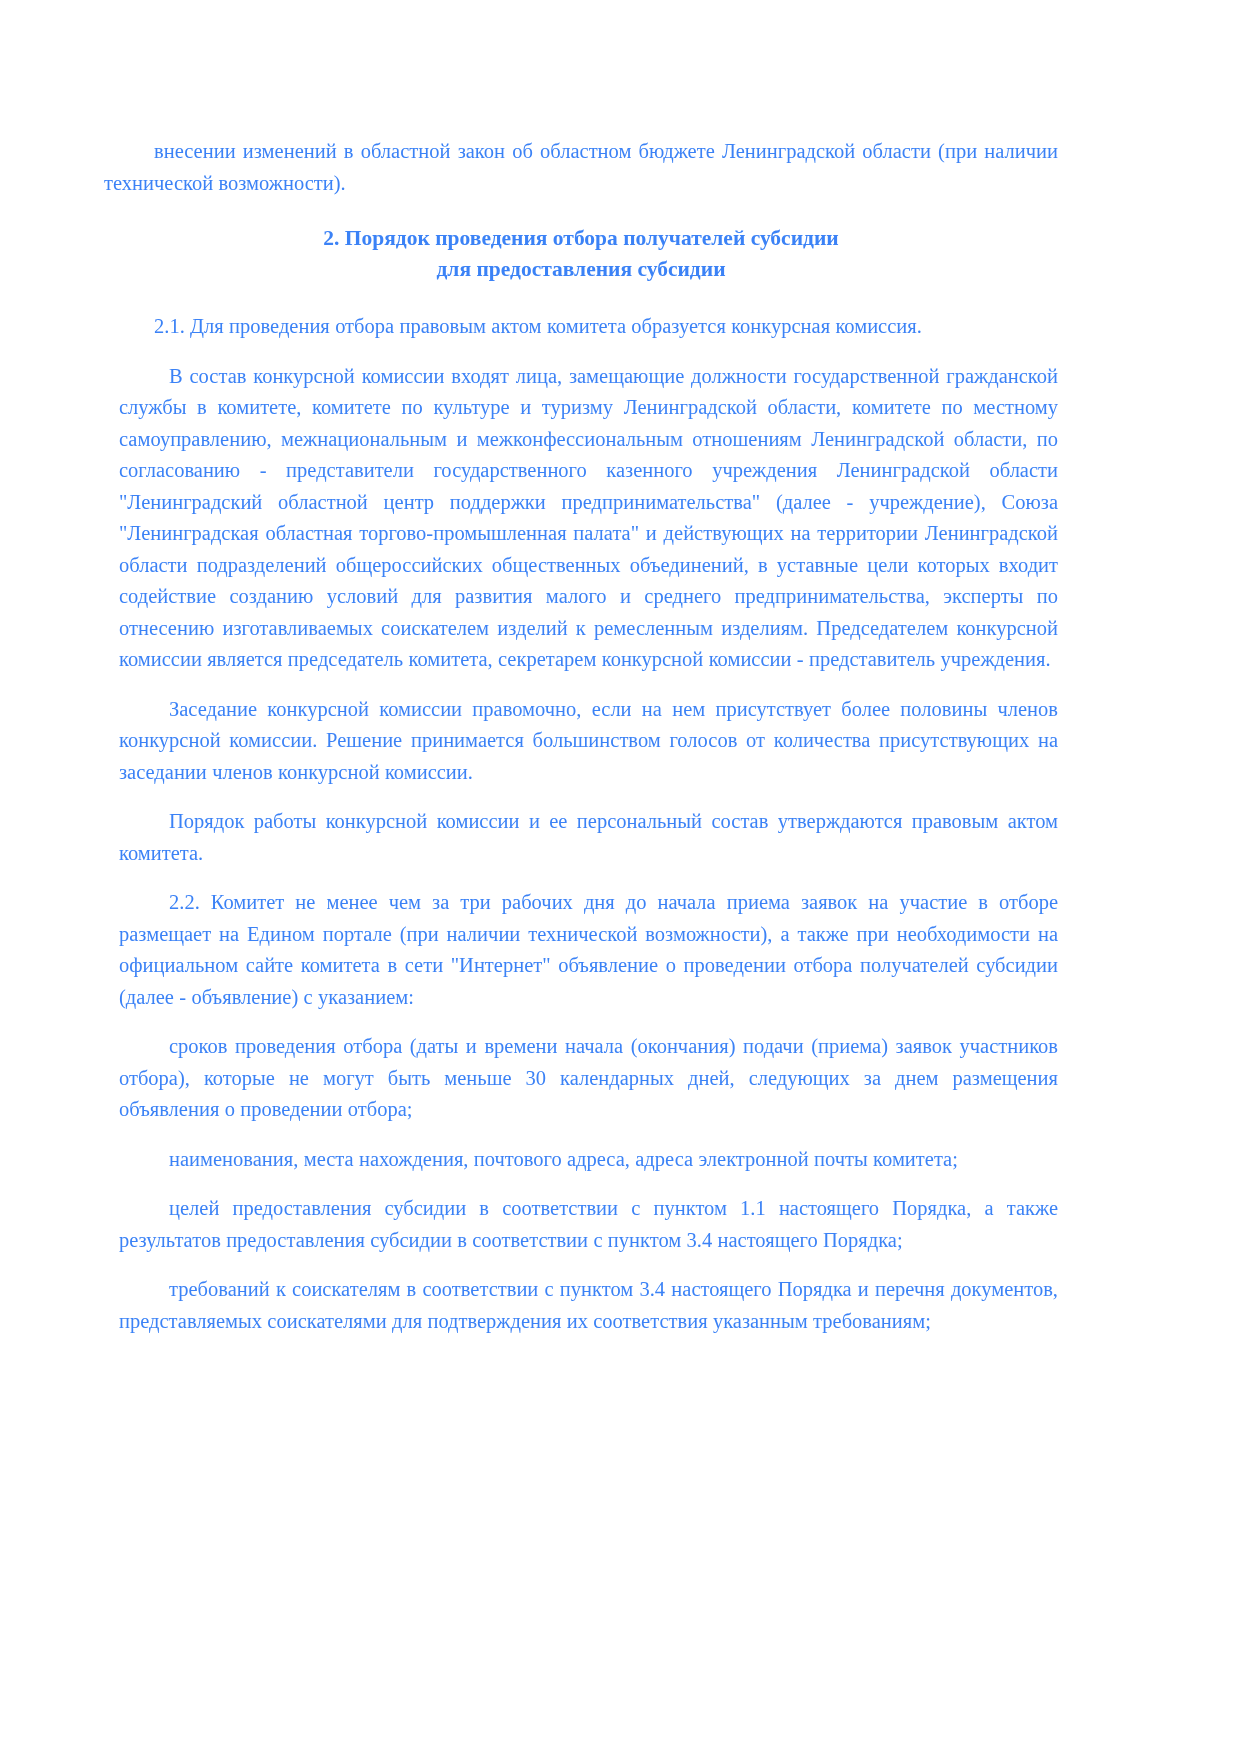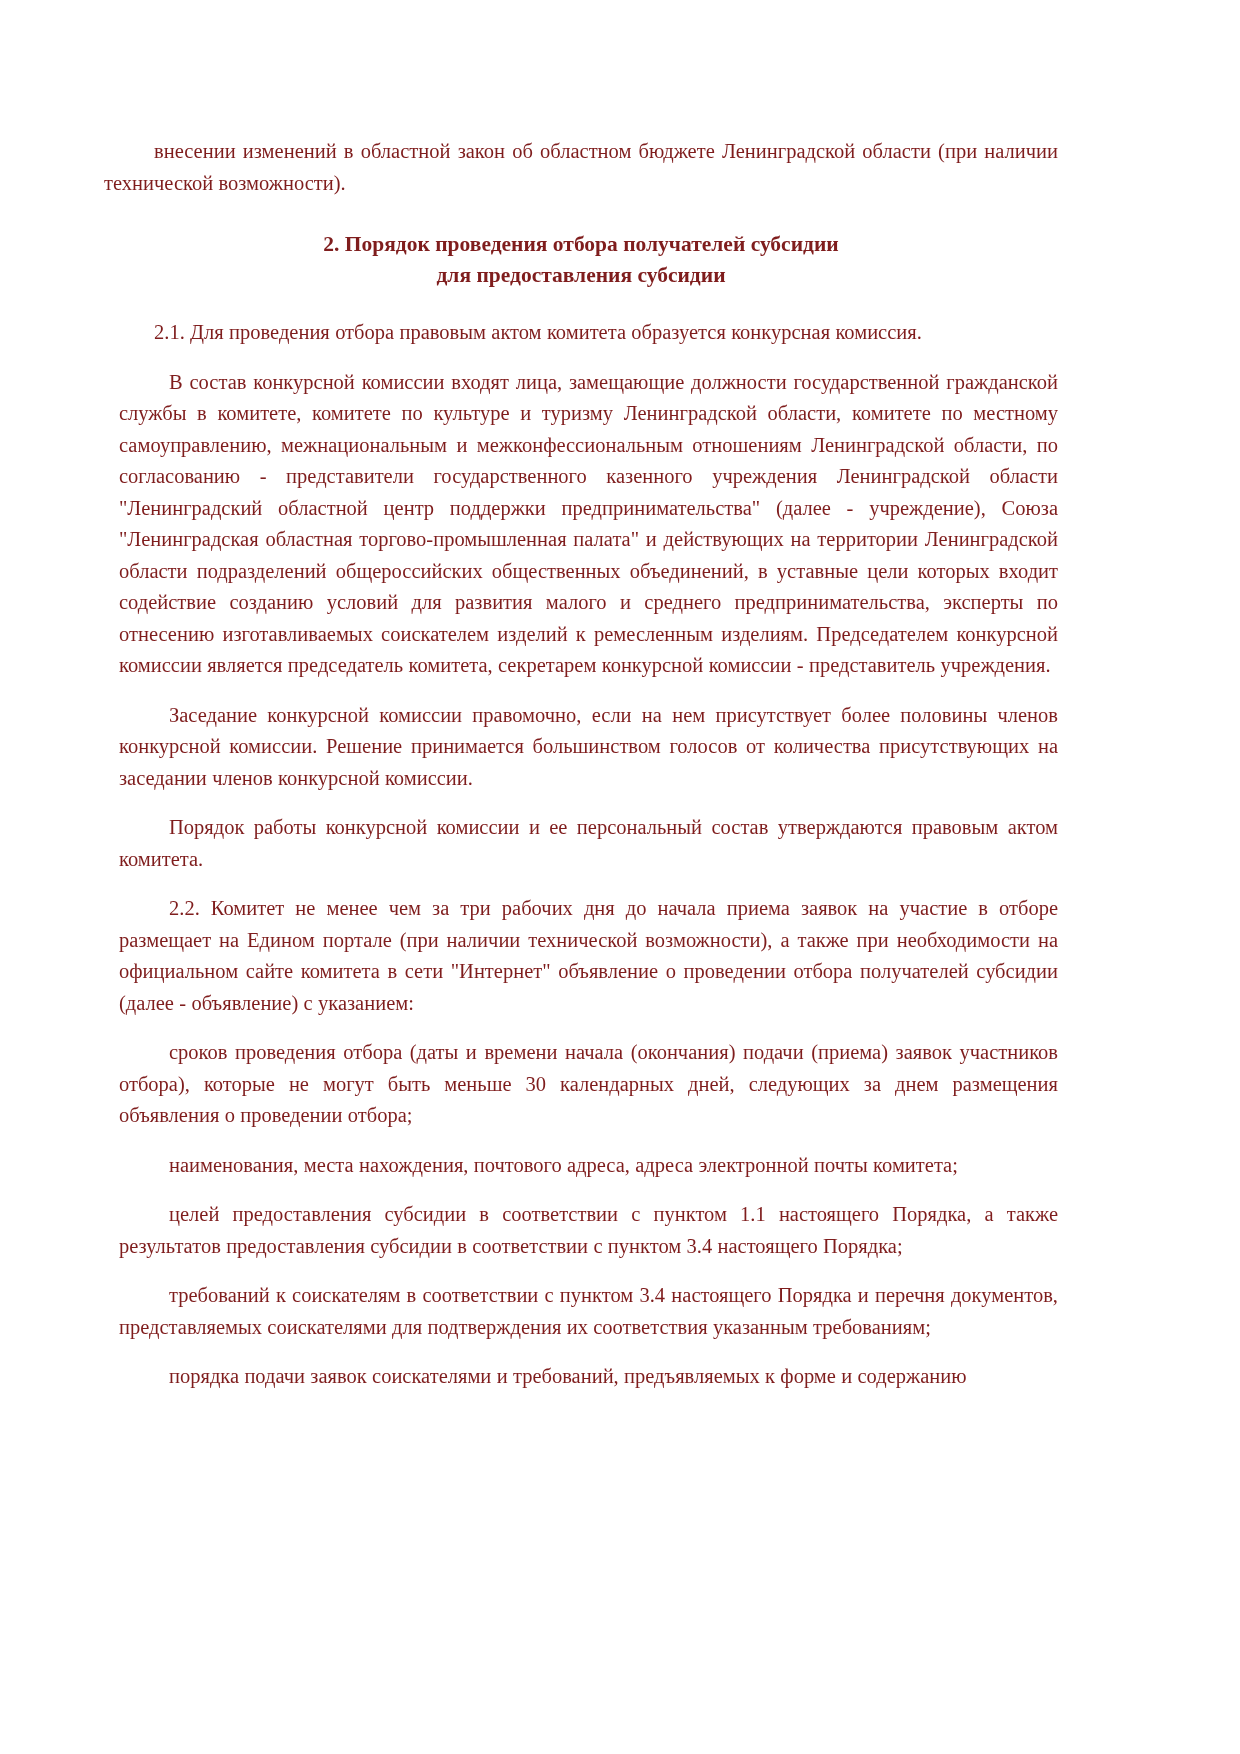--- a/index.html
+++ b/index.html
@@ -10,42 +10,42 @@
   }
   .page {
     position: relative;
     width: 1240px;
     height: 1754px;
     margin: 0 auto;
     background: #ffffff;
     box-sizing: border-box;
     padding: 136px 182px 0 104px;
     font-family: "Liberation Serif", "DejaVu Serif", serif;
-    color: #7f1d1d;
+    color: #3b82f6;
     overflow: hidden;
   }
   .body-text {
     width: 954px;
   }
   p.para {
     margin: 0 0 0 0;
     font-size: 20.5px;
     line-height: 31.5px;
     text-align: justify;
     text-justify: inter-word;
     text-indent: 50px;
     hyphens: none;
     word-spacing: 0.2px;
   }
   p.para + p.para {
     margin-top: 18px;
     margin-left: 15px;
   }
   h2.heading {
-    margin: 30px 0 26px 0;
+    margin: 24px 0 26px 0;
     font-size: 21.5px;
     line-height: 31px;
     font-weight: bold;
     text-align: center;
     text-indent: 0;
   }
   h2.heading .hline {
     display: block;
   }
 </style>
@@ -74,16 +74,15 @@
 
     <p class="para">сроков проведения отбора (даты и времени начала (окончания) подачи (приема) заявок участников отбора), которые не могут быть меньше 30 календарных дней, следующих за днем размещения объявления о проведении отбора;</p>
 
     <p class="para">наименования, места нахождения, почтового адреса, адреса электронной почты комитета;</p>
 
     <p class="para">целей предоставления субсидии в соответствии с пунктом 1.1 настоящего Порядка, а также результатов предоставления субсидии в соответствии с пунктом 3.4 настоящего Порядка;</p>
 
 
     <p class="para">требований к соискателям в соответствии с пунктом 3.4 настоящего Порядка и перечня документов, представляемых соискателями для подтверждения их соответствия указанным требованиям;</p>
 
-    <p class="para">порядка подачи заявок соискателями и требований, предъявляемых к форме и содержанию</p>
 
   </div>
 </div>
 
 </body></html>

